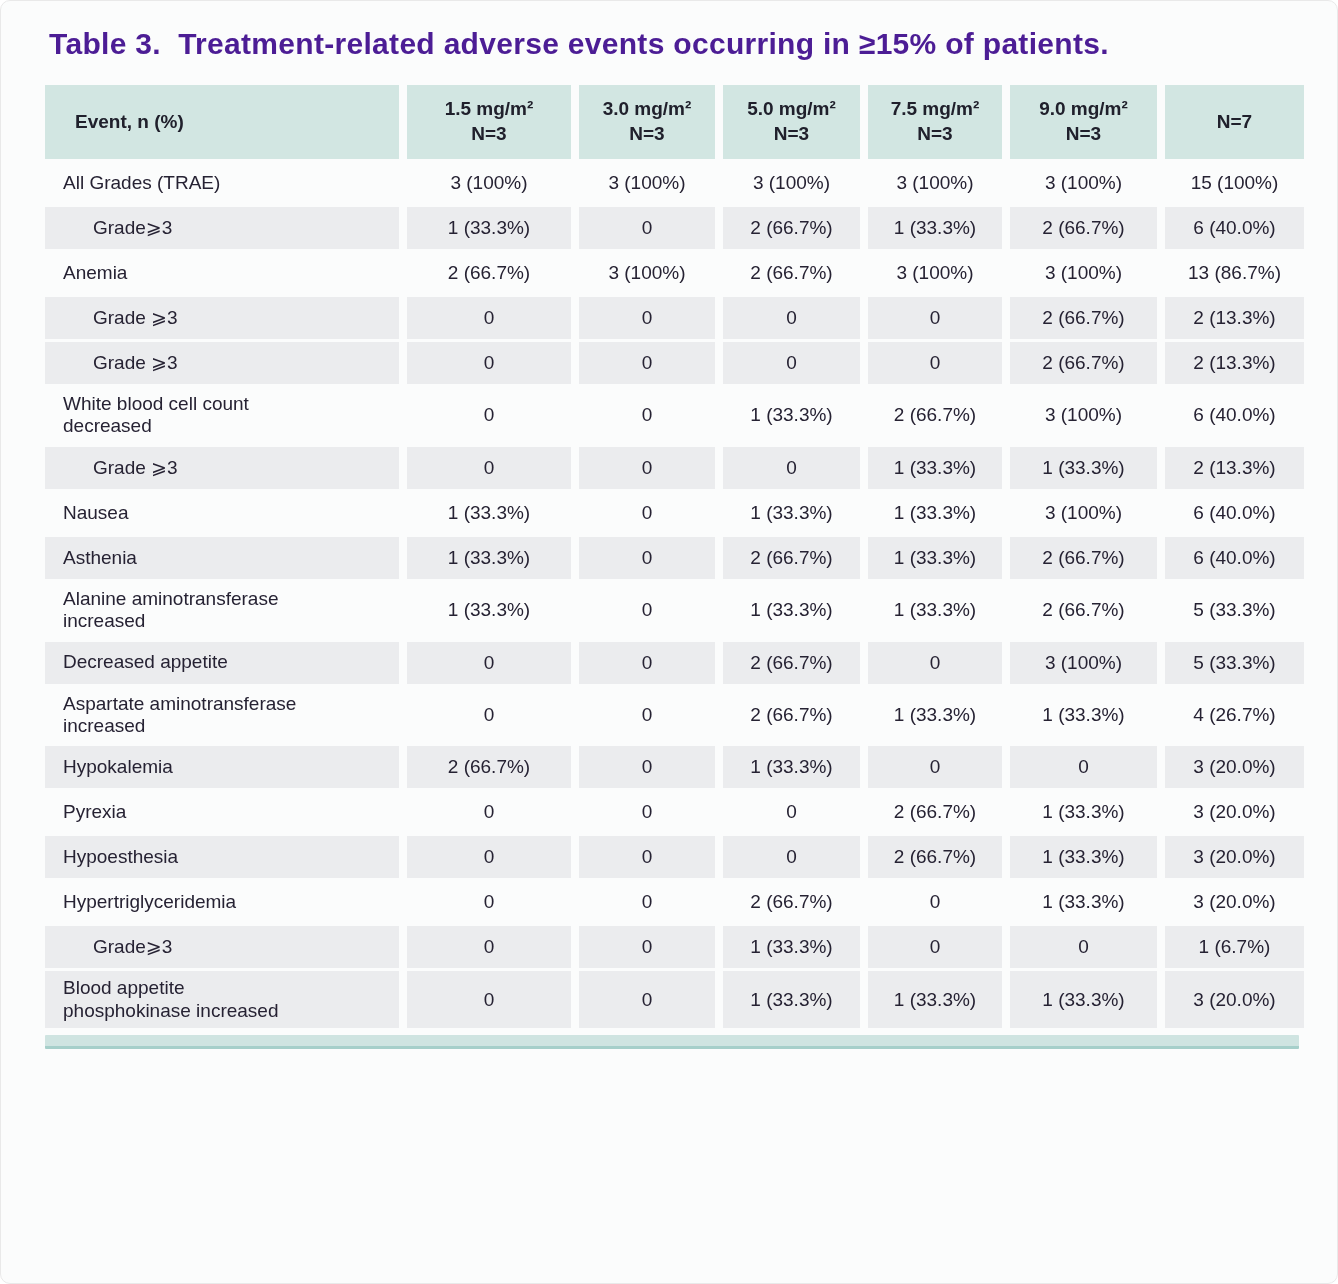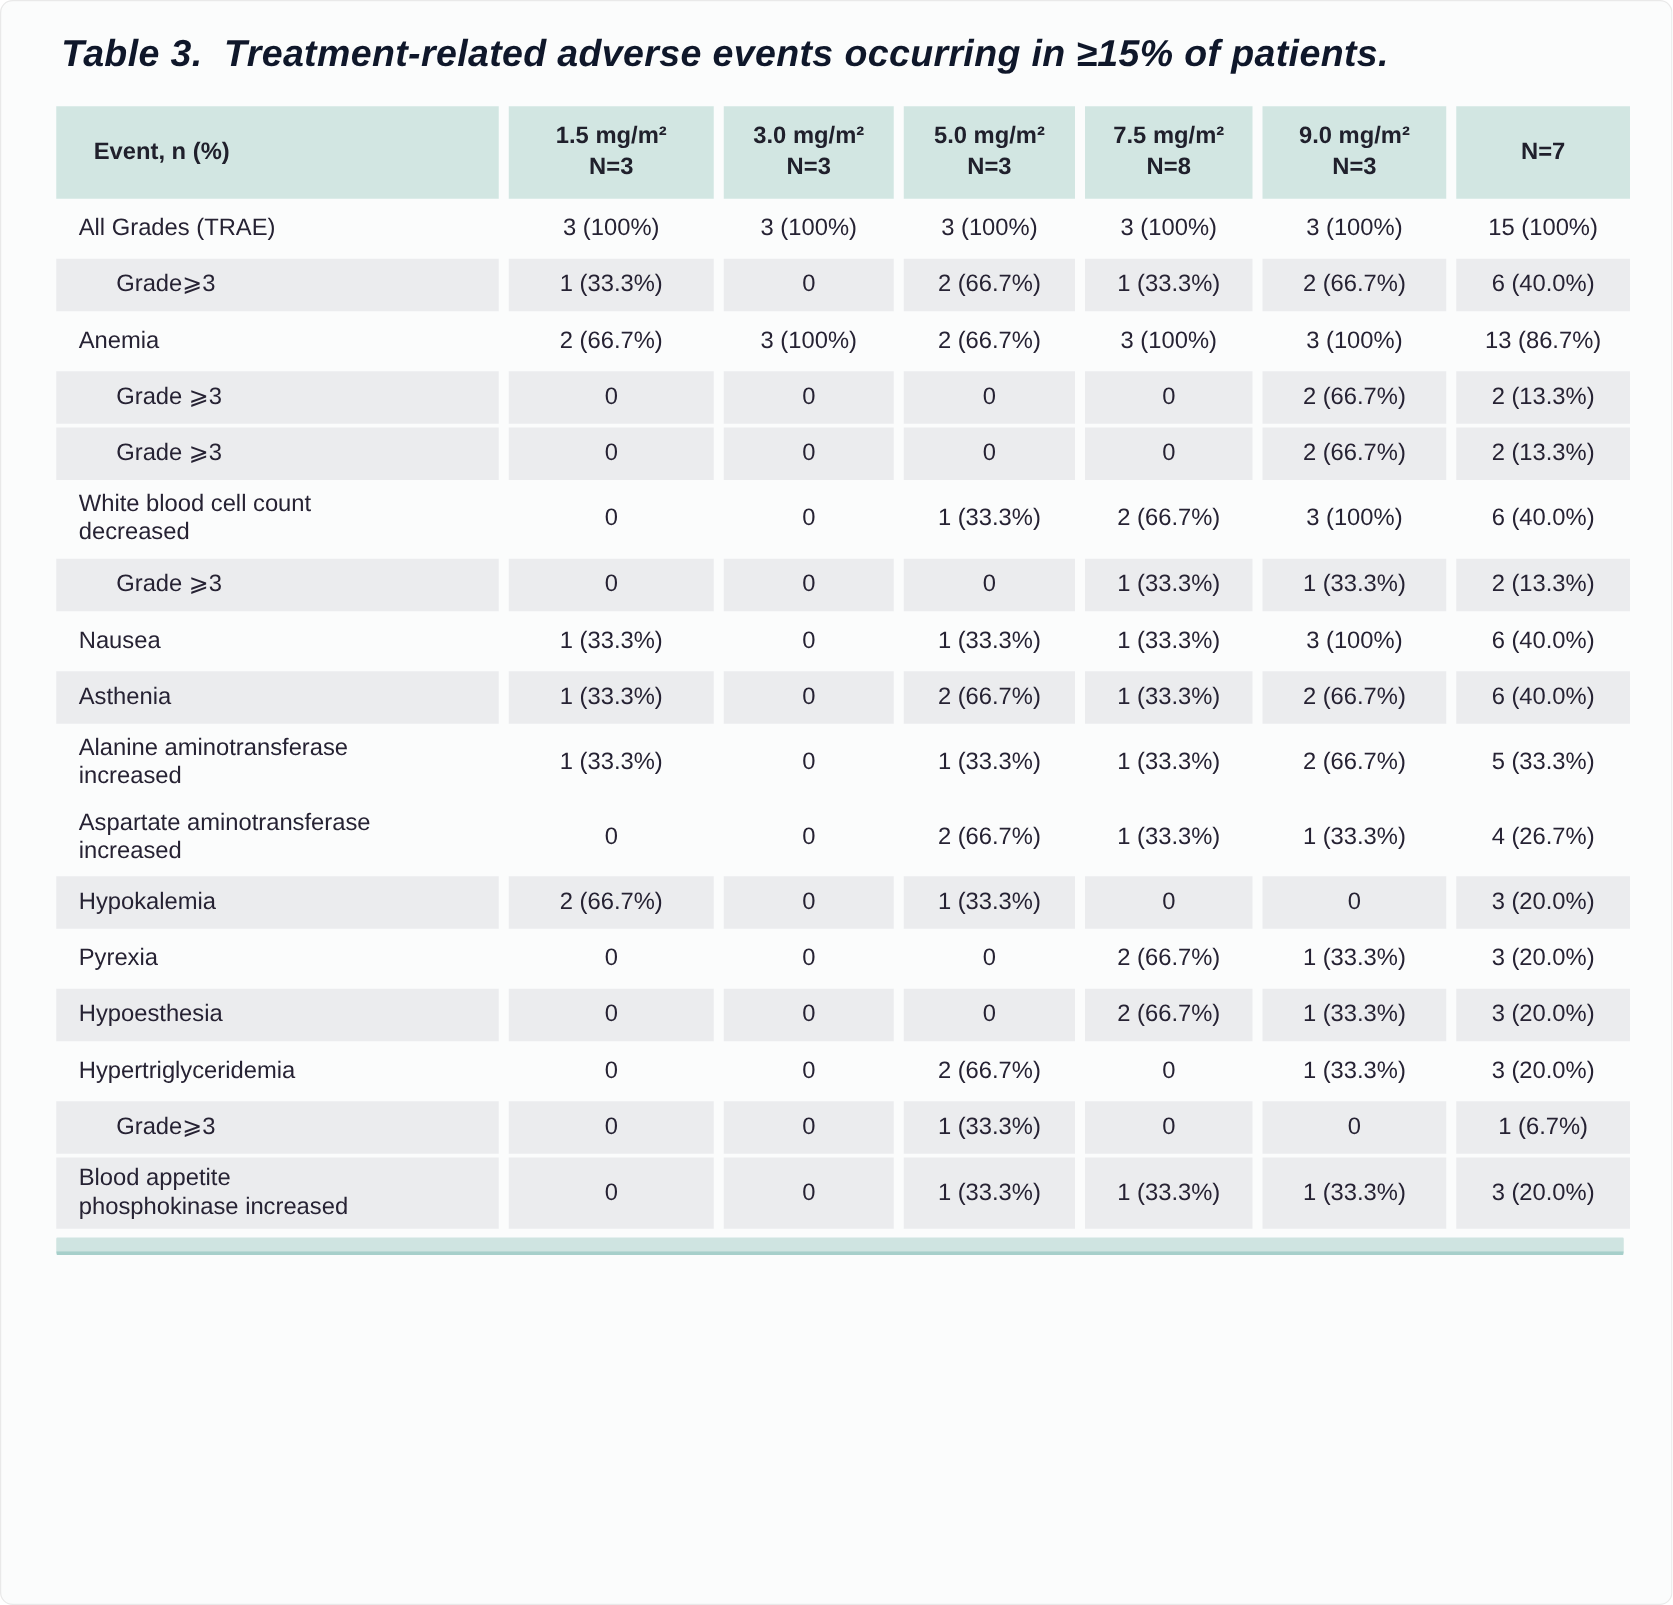--- a/index.html
+++ b/index.html
@@ -19,22 +19,21 @@
     border: 1px solid #e9e9e9;
     border-radius: 10px;
     overflow: hidden;
   }
   .title {
     margin: 0;
     padding: 26px 20px 0 48px;
     font-size: 30px;
     font-weight: 700;
     letter-spacing: 0.3px;
-    color: #0f172a;
-    font-style: italic;
+    color: #4c1d95;
   }
   table.aetable {
     border-collapse: separate;
     border-spacing: 8px 3px;
     table-layout: fixed;
     margin: 21px 0 0 36px;
   }
   col.c-event  { width: 354px; }
   col.c-d1     { width: 164px; }
   col.c-d2     { width: 136px; }
@@ -110,21 +109,21 @@
       <tr id="header-row">
         <th class="event-h">Event, n (%)</th>
 
       <th>1.5 mg/m²
 N=3</th>
           <th>3.0 mg/m²
 N=3</th>
           <th>5.0 mg/m²
 N=3</th>
           <th>7.5 mg/m²
-N=8</th>
+N=3</th>
           <th>9.0 mg/m²
 N=3</th>
           <th>N=7</th>
         </tr>
     </thead>
     <tbody id="table-body">
 
     <tr class="plain">
           <td class="event">All Grades (TRAE)</td>
           <td class="val">3 (100%)</td>
@@ -210,20 +209,29 @@
         <tr class="plain">
           <td class="event">Alanine aminotransferase
 increased</td>
           <td class="val">1 (33.3%)</td>
           <td class="val">0</td>
           <td class="val">1 (33.3%)</td>
           <td class="val">1 (33.3%)</td>
           <td class="val">2 (66.7%)</td>
           <td class="val">5 (33.3%)</td>
         </tr>
+        <tr class="shaded">
+          <td class="event">Decreased appetite</td>
+          <td class="val">0</td>
+          <td class="val">0</td>
+          <td class="val">2 (66.7%)</td>
+          <td class="val">0</td>
+          <td class="val">3 (100%)</td>
+          <td class="val">5 (33.3%)</td>
+        </tr>
         <tr class="plain">
           <td class="event">Aspartate aminotransferase
 increased</td>
           <td class="val">0</td>
           <td class="val">0</td>
           <td class="val">2 (66.7%)</td>
           <td class="val">1 (33.3%)</td>
           <td class="val">1 (33.3%)</td>
           <td class="val">4 (26.7%)</td>
         </tr>

